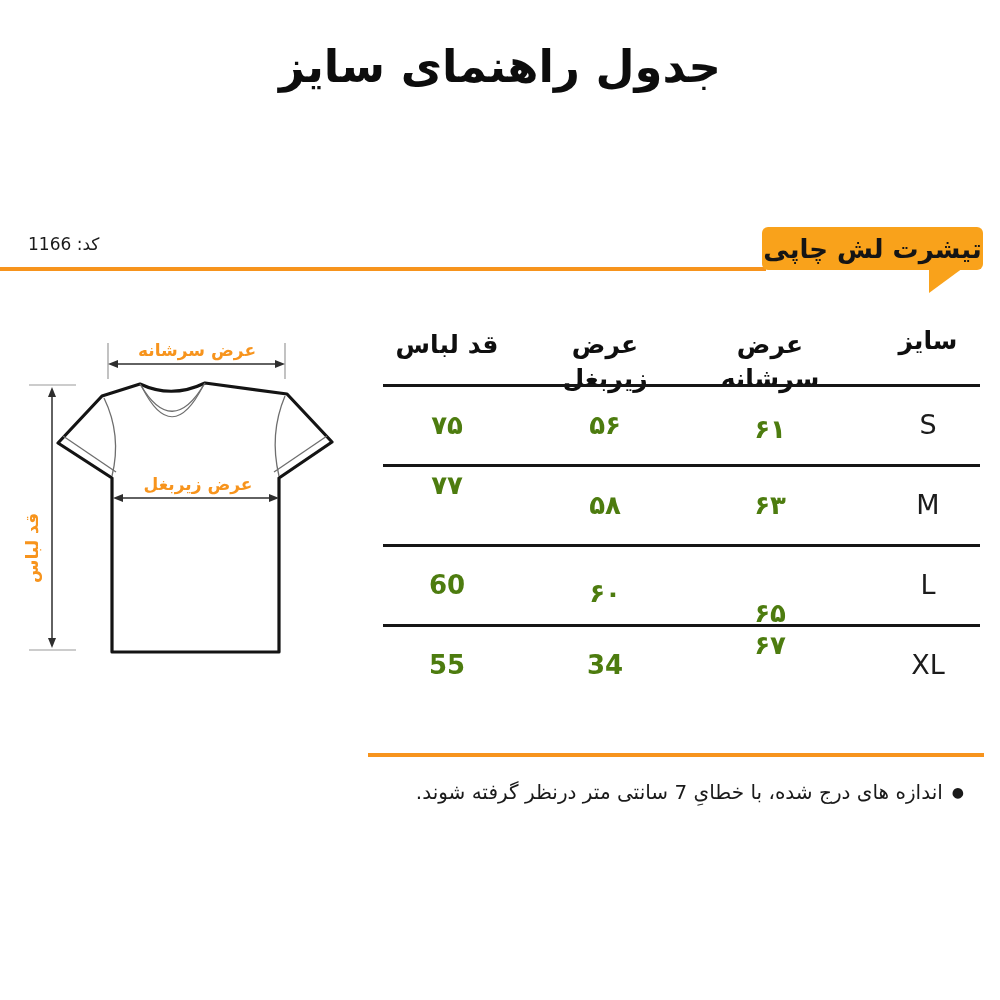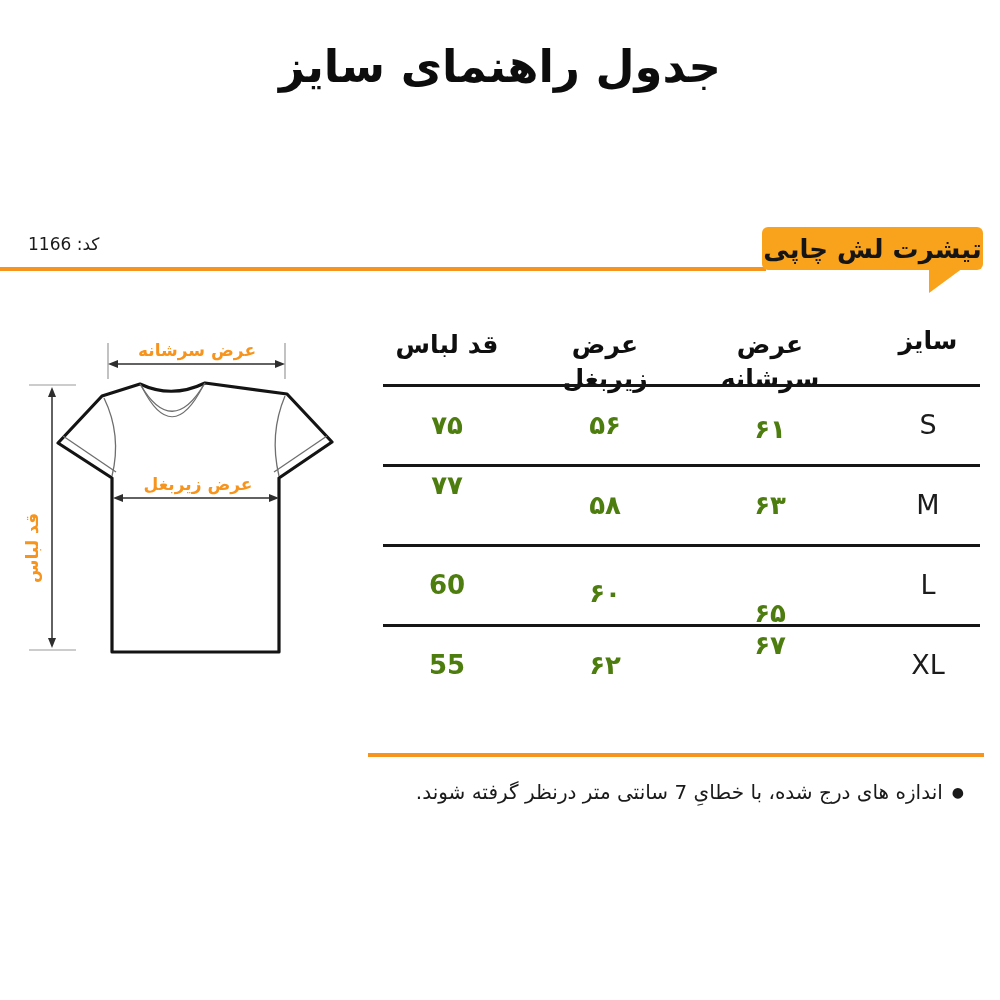--- a/index.html
+++ b/index.html
@@ -114,21 +114,21 @@
     <div class="abs hrule" style="top:544px"></div>
 
     <div class="abs td td-num col-length" style="top:568px">60</div>
     <div class="abs td td-num col-chest" style="top:576px">۶۰</div>
     <div class="abs td td-num col-shoulder" style="top:596px">۶۵</div>
     <div class="abs td td-size col-size" style="top:568px">L</div>
 
     <div class="abs hrule" style="top:624px"></div>
 
     <div class="abs td td-num col-length" style="top:648px">55</div>
-    <div class="abs td td-num col-chest" style="top:648px">۶۲</div>
+    <div class="abs td td-num col-chest" style="top:648px">34</div>
     <div class="abs td td-num col-shoulder" style="top:628px">۶۷</div>
     <div class="abs td td-size col-size" style="top:648px">XL</div>
   </div>
 
   <div class="abs orange-rule-bottom"></div>
 
   <div class="abs footnote">
     <span class="bullet">●</span>
     <span>اندازه های درج شده، با خطایِ 7 سانتی متر درنظر گرفته شوند.</span>
   </div>

